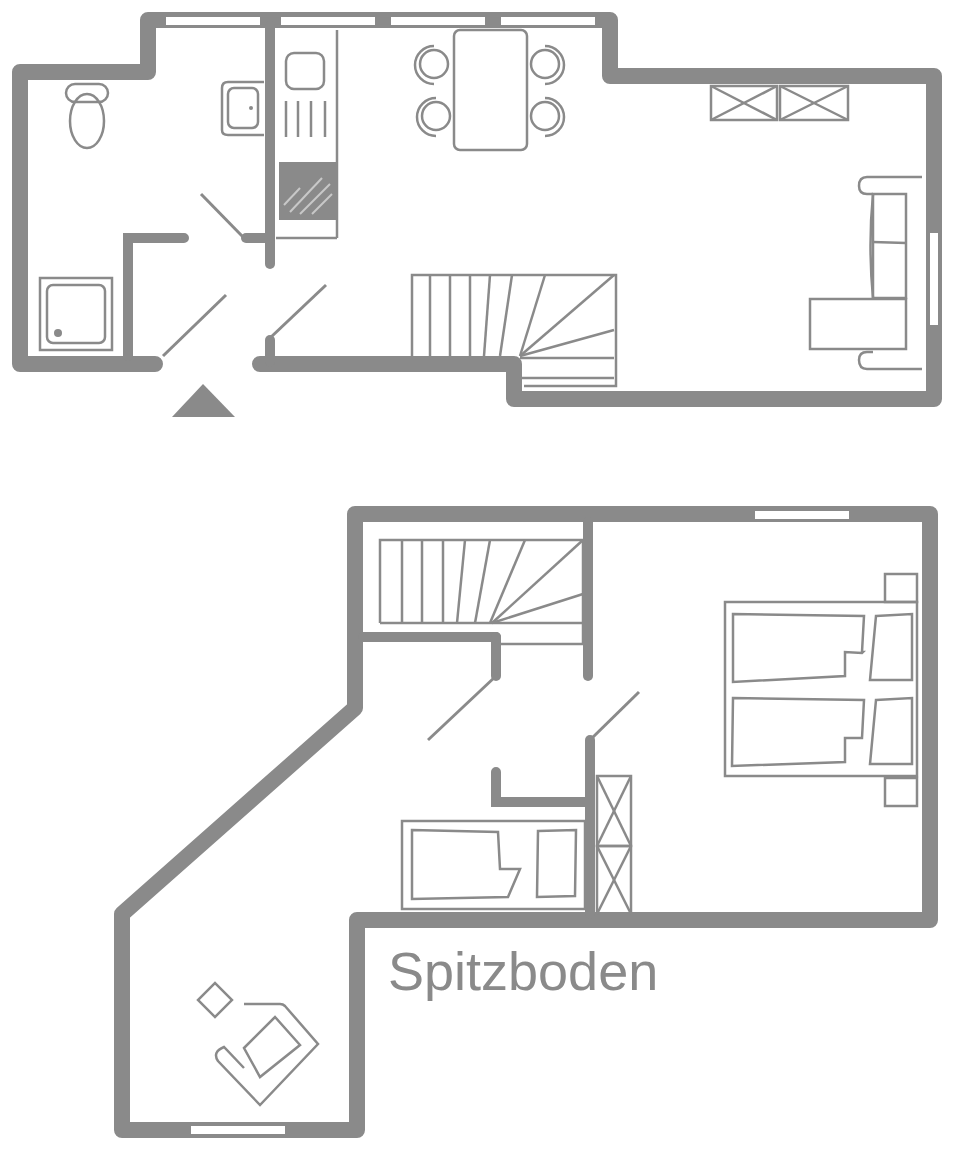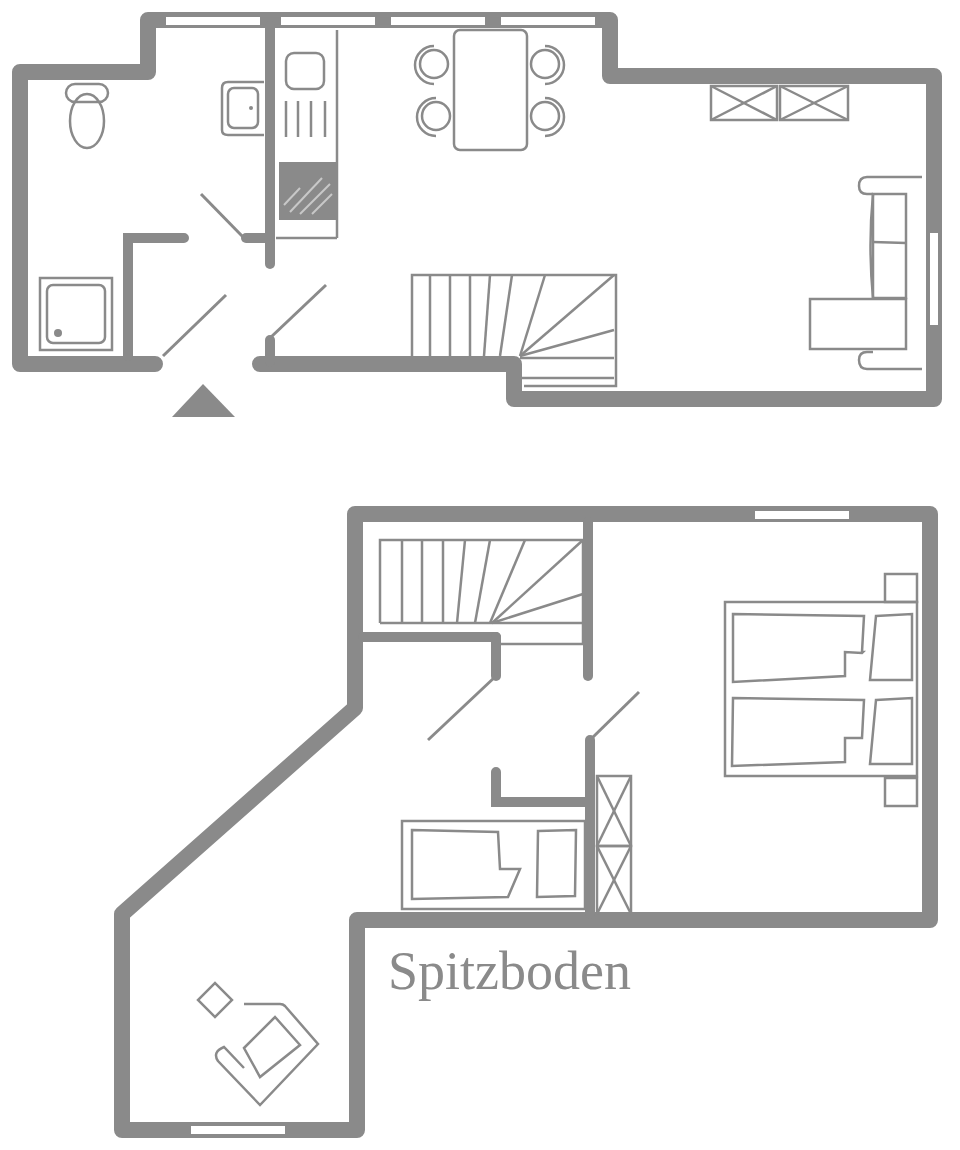--- a/index.html
+++ b/index.html
@@ -6,21 +6,21 @@
   body { width: 960px; height: 1150px; position: relative; overflow: hidden; }
   svg { position: absolute; left: 0; top: 0; }
   .wall { fill: none; stroke: #8a8a8a; stroke-width: 16; stroke-linejoin: round; stroke-linecap: round; }
   .wallthin { fill: none; stroke: #8a8a8a; stroke-width: 10; stroke-linecap: round; }
   .line { fill: none; stroke: #8a8a8a; stroke-width: 3; }
   .line2 { fill: none; stroke: #8a8a8a; stroke-width: 2.5; }
   .win { fill: #ffffff; stroke: #8a8a8a; stroke-width: 2; }
   .fillg { fill: #8a8a8a; }
   .label {
     position: absolute; left: 388px; top: 944px;
-    font-family: Liberation Serif, serif; font-size: 54px; color: #8a8a8a;
+    font-family: Liberation Sans, sans-serif; font-size: 54px; color: #8a8a8a;
     letter-spacing: 0px; line-height: 1;
   }
 </style>
 </head>
 <body>
 
 <svg width="960" height="1150" viewBox="0 0 960 1150">
 
   <g>
 

